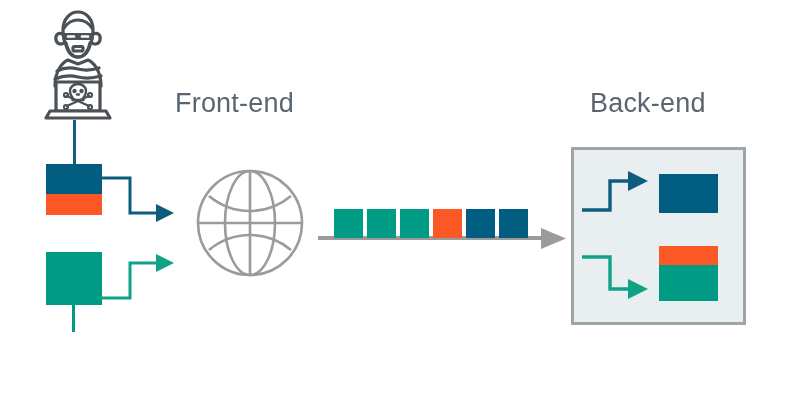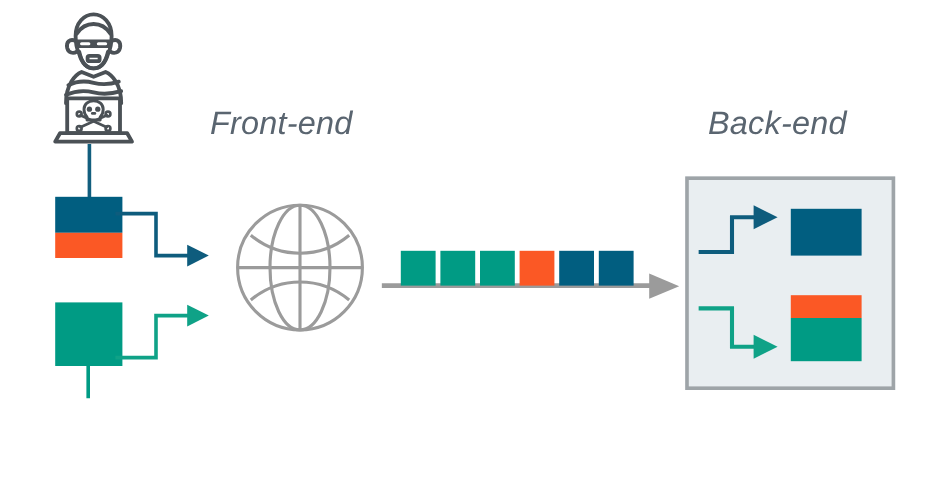--- a/index.html
+++ b/index.html
@@ -10,21 +10,20 @@
   }
   body {
     font-family: "Liberation Sans", sans-serif;
   }
   #canvas {
     position: relative;
     width: 792px;
     height: 332px;
     background: #ffffff;
     overflow: hidden;
-    font-style: italic;
   }
   .abs { position: absolute; }
 
   
   .section-label {
     font-family: "Liberation Sans", sans-serif;
     font-size: 27px;
     font-weight: 400;
     color: #5a6570;
     letter-spacing: 0.2px;

